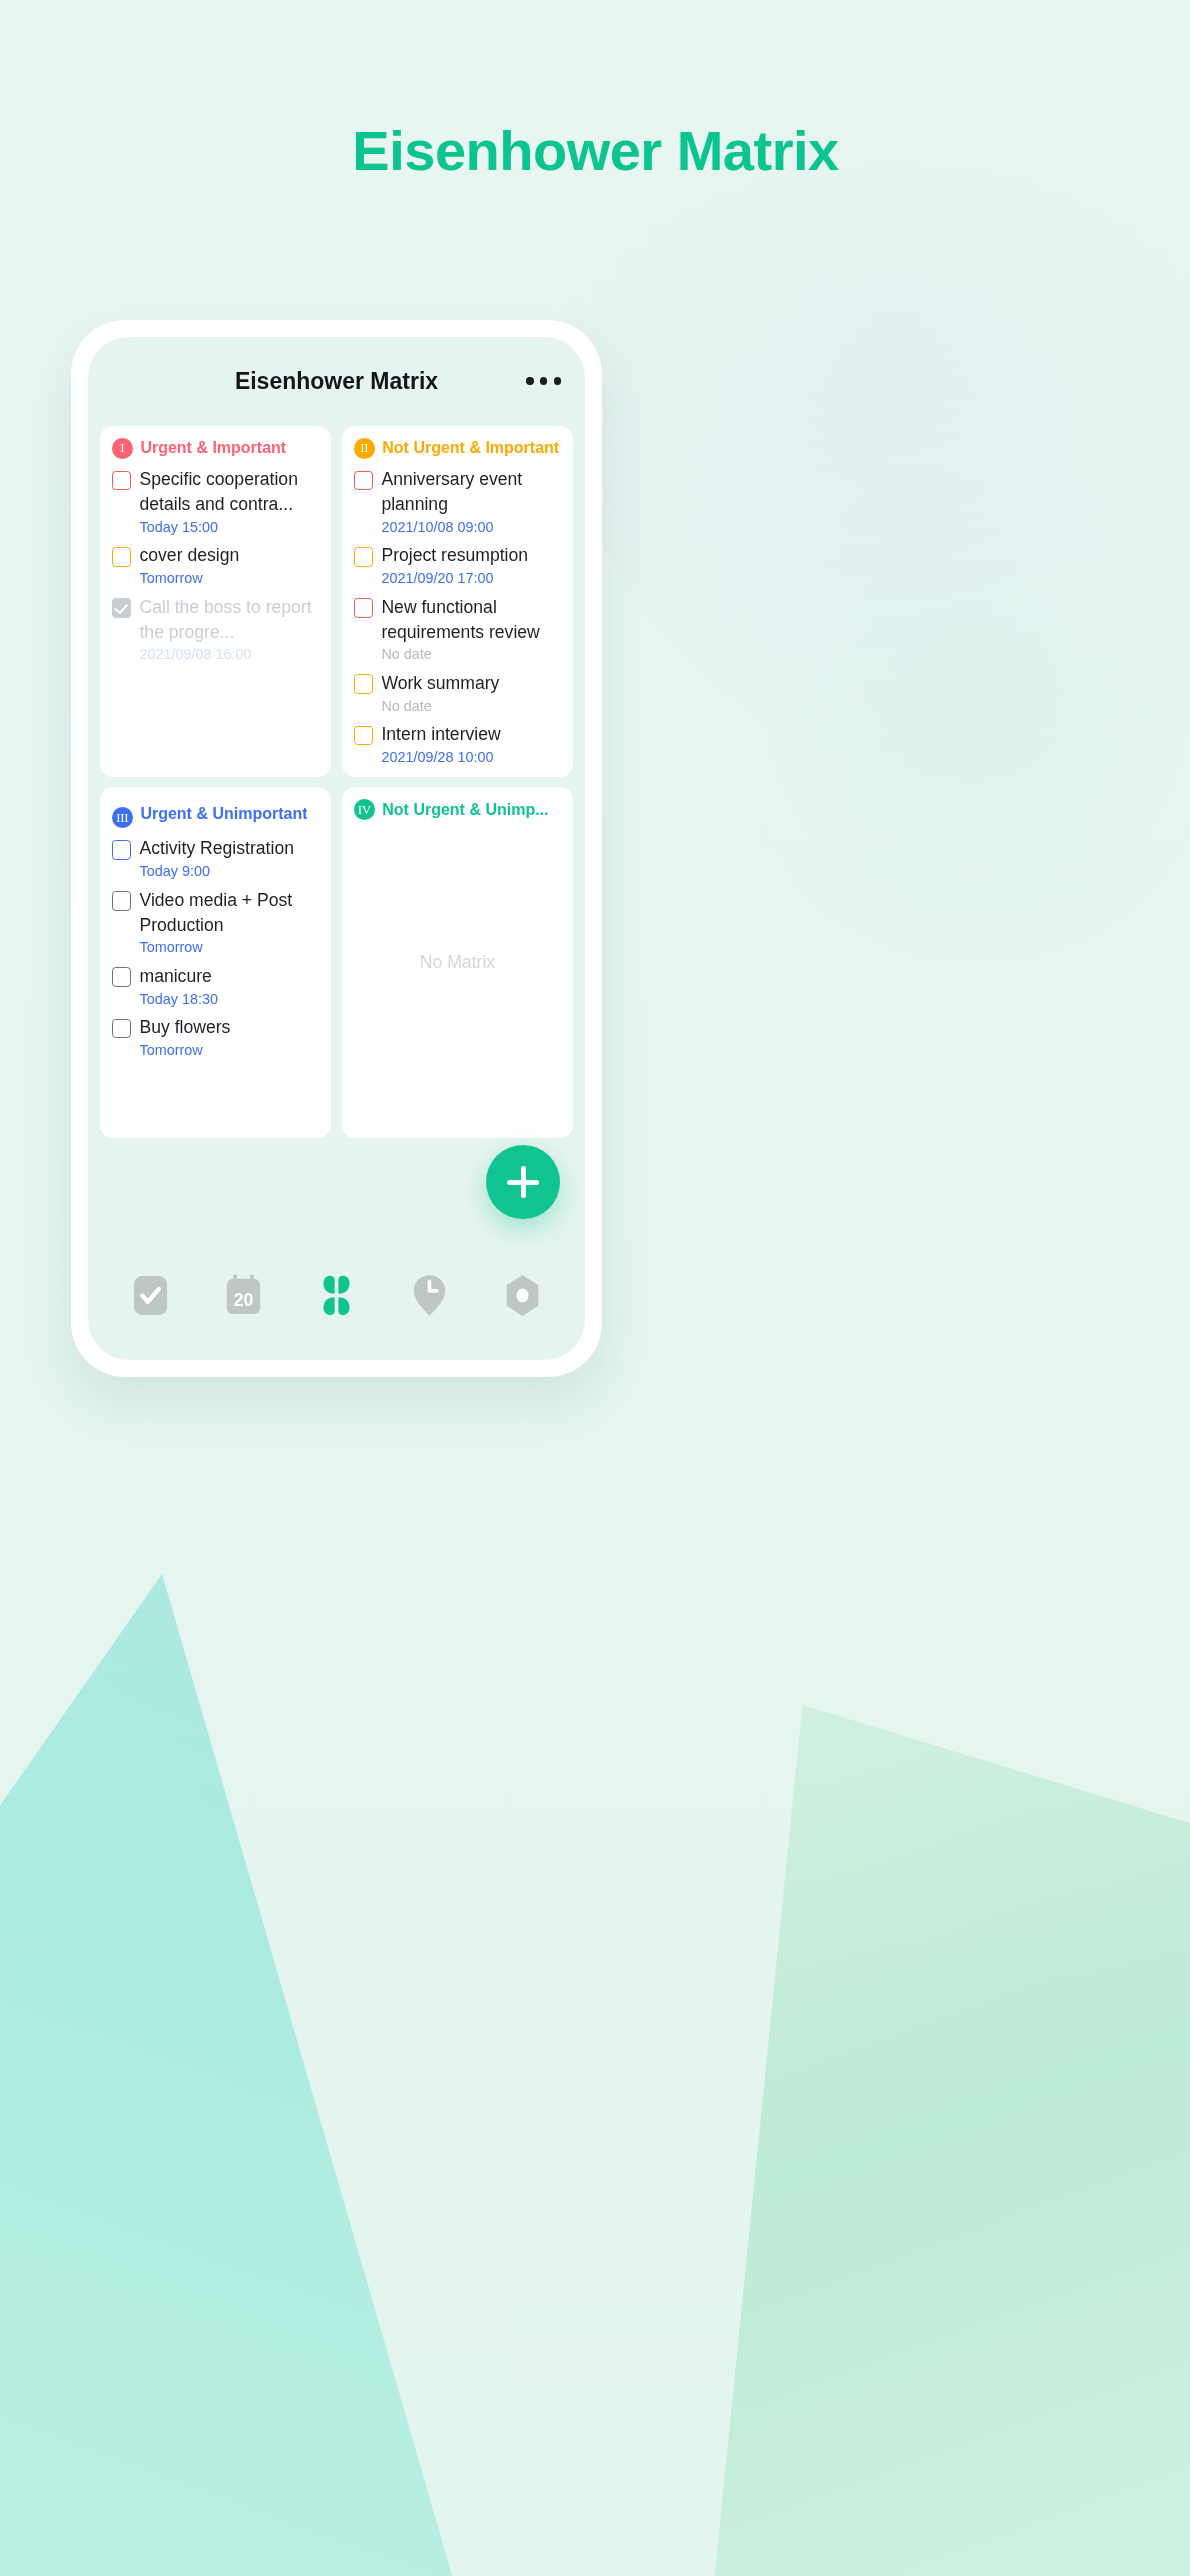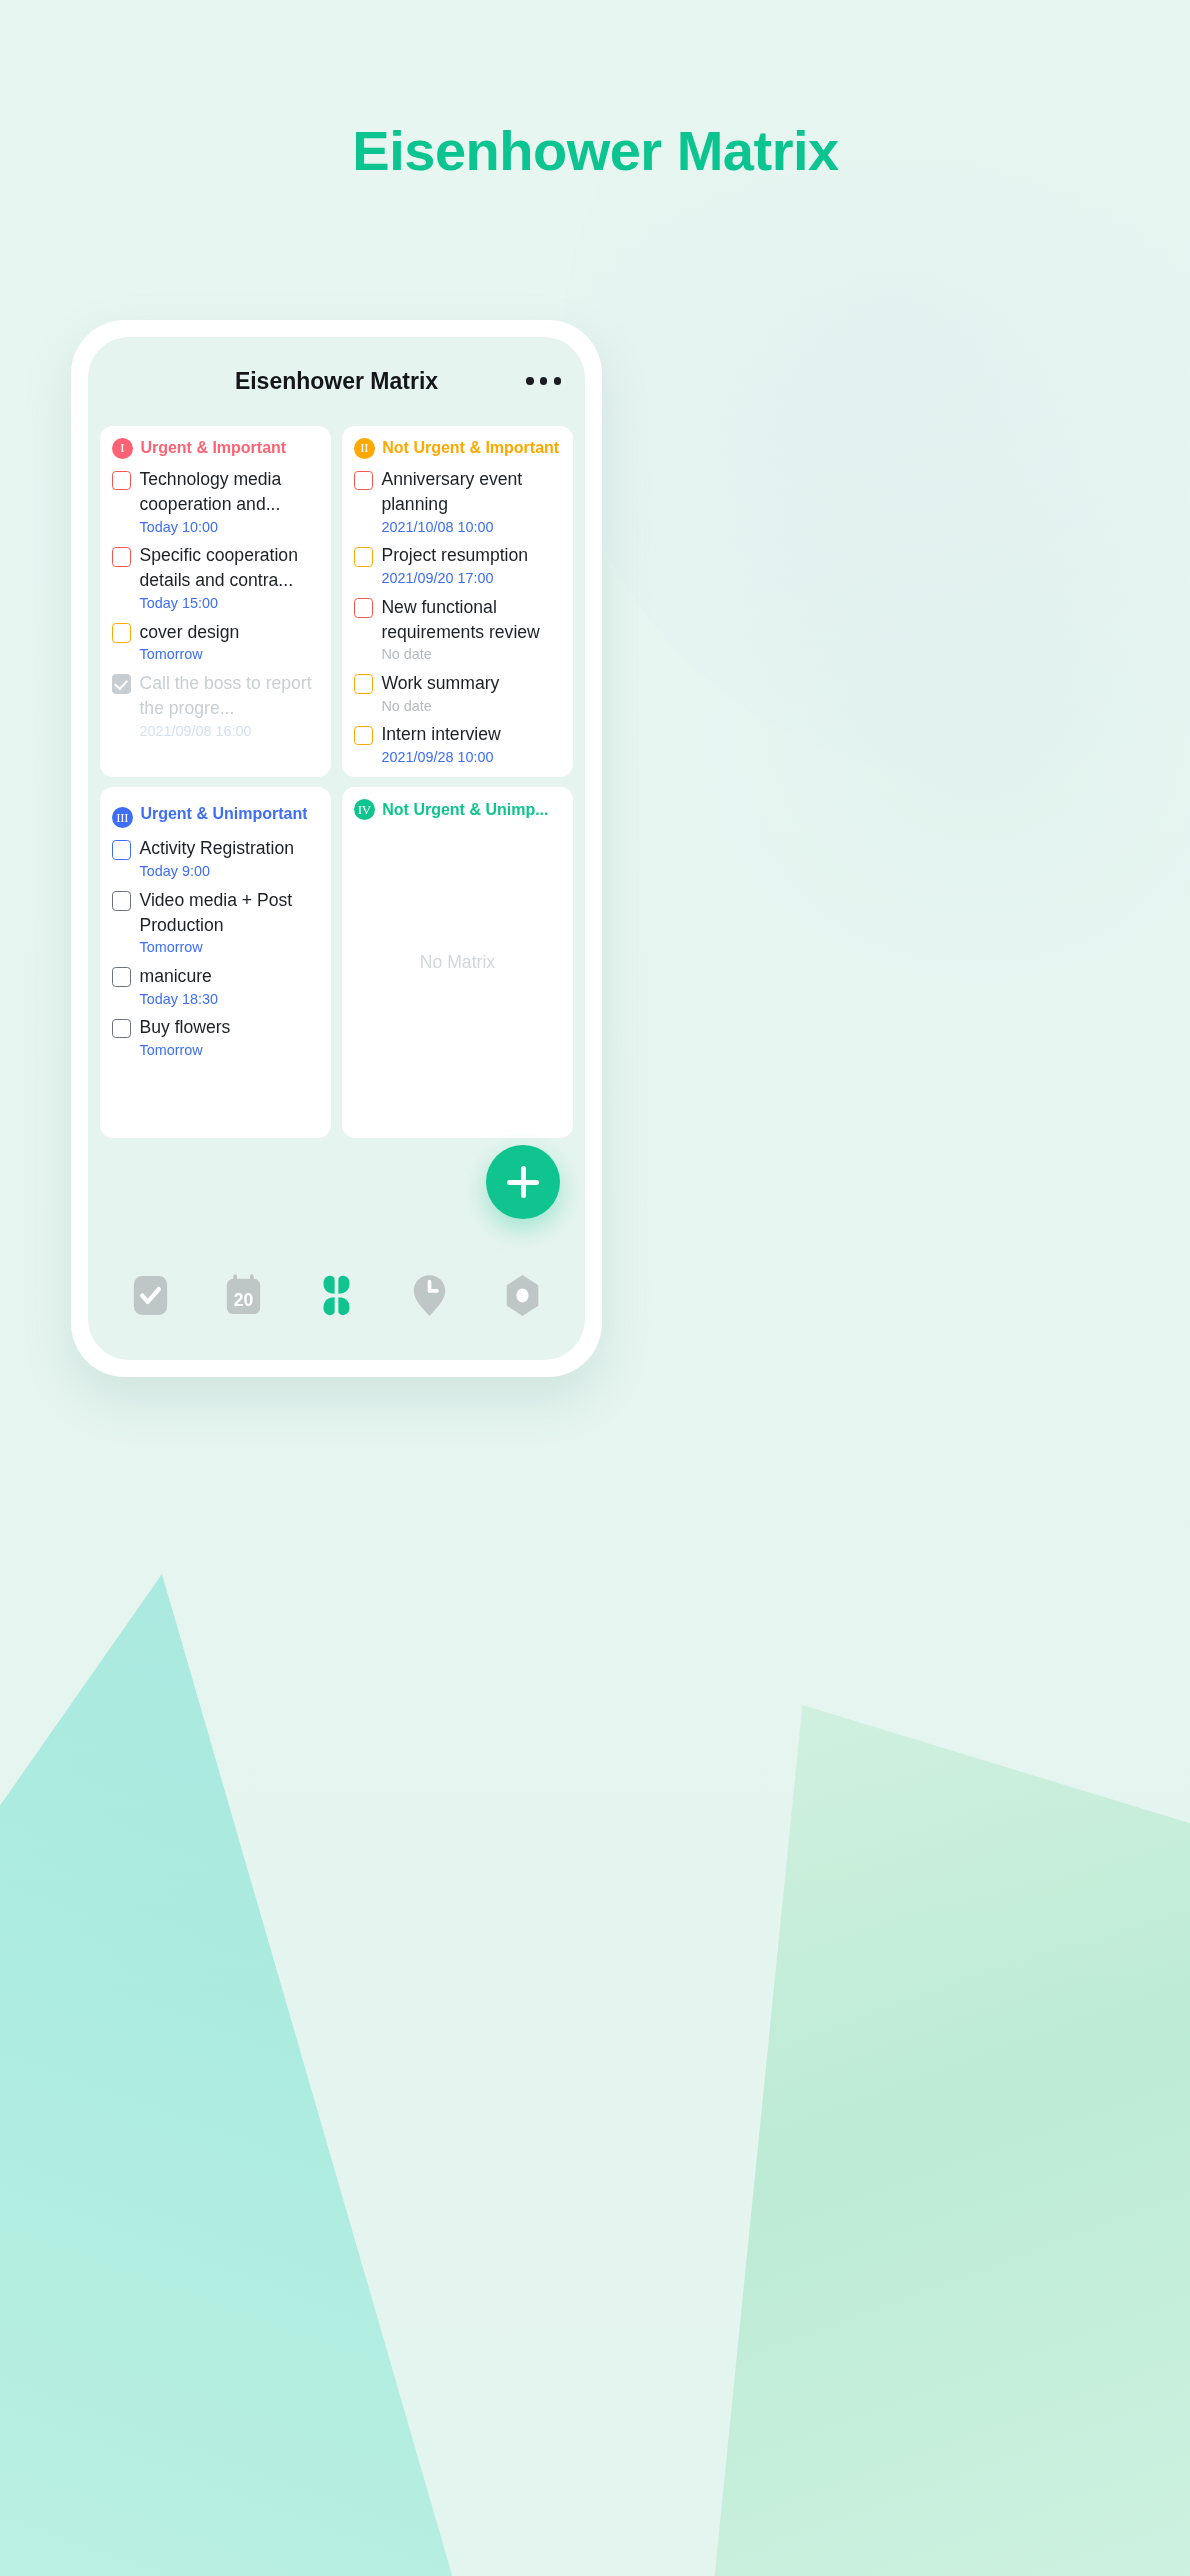--- a/index.html
+++ b/index.html
@@ -269,27 +269,20 @@
 
     <div class="matrix" id="matrix">
         <div class="quad">
           <div class="quad-head">
             <div class="badge" style="background: rgb(253, 99, 116);">I</div>
             <div class="quad-title" style="color: rgb(253, 99, 116);">Urgent &amp; Important</div>
           </div>
           <div class="task">
             <div class="cbox" style="border-color: rgb(245, 86, 79); background: rgb(255, 255, 255);"></div>
             <div class="task-body">
-              <div class="task-text">Technology media cooperation and...</div>
-              <div class="task-date">Today 10:00</div>
-            </div>
-          </div>
-          <div class="task">
-            <div class="cbox" style="border-color: rgb(245, 86, 79); background: rgb(255, 255, 255);"></div>
-            <div class="task-body">
               <div class="task-text">Specific cooperation details and contra...</div>
               <div class="task-date">Today 15:00</div>
             </div>
           </div>
           <div class="task">
             <div class="cbox" style="border-color: rgb(255, 168, 0); background: rgb(255, 255, 255);"></div>
             <div class="task-body">
               <div class="task-text">cover design</div>
               <div class="task-date">Tomorrow</div>
             </div>
@@ -304,21 +297,21 @@
         </div>
         <div class="quad">
           <div class="quad-head">
             <div class="badge" style="background: rgb(255, 168, 0);">II</div>
             <div class="quad-title" style="color: rgb(255, 168, 0);">Not Urgent &amp; Important</div>
           </div>
           <div class="task">
             <div class="cbox" style="border-color: rgb(245, 86, 79); background: rgb(255, 255, 255);"></div>
             <div class="task-body">
               <div class="task-text">Anniversary event planning</div>
-              <div class="task-date">2021/10/08 10:00</div>
+              <div class="task-date">2021/10/08 09:00</div>
             </div>
           </div>
           <div class="task">
             <div class="cbox" style="border-color: rgb(255, 168, 0); background: rgb(255, 255, 255);"></div>
             <div class="task-body">
               <div class="task-text">Project resumption</div>
               <div class="task-date">2021/09/20 17:00</div>
             </div>
           </div>
           <div class="task">

